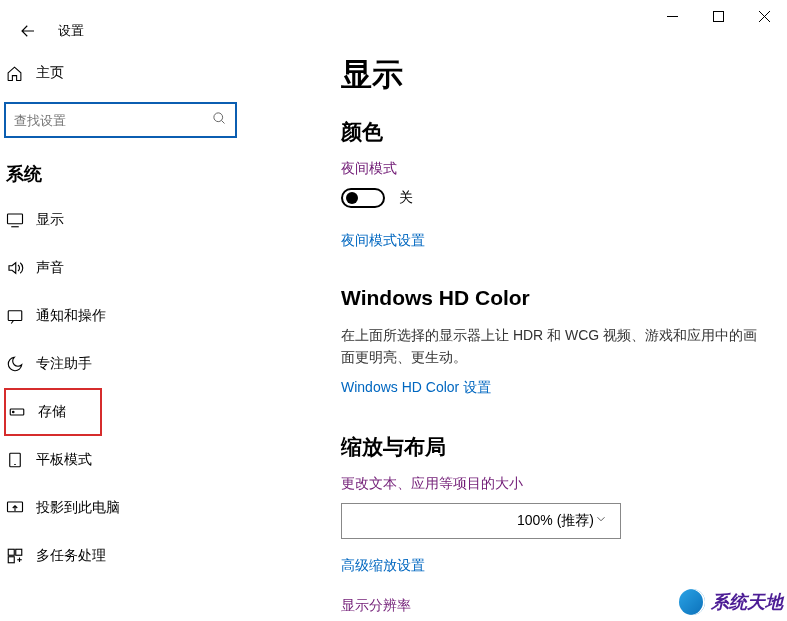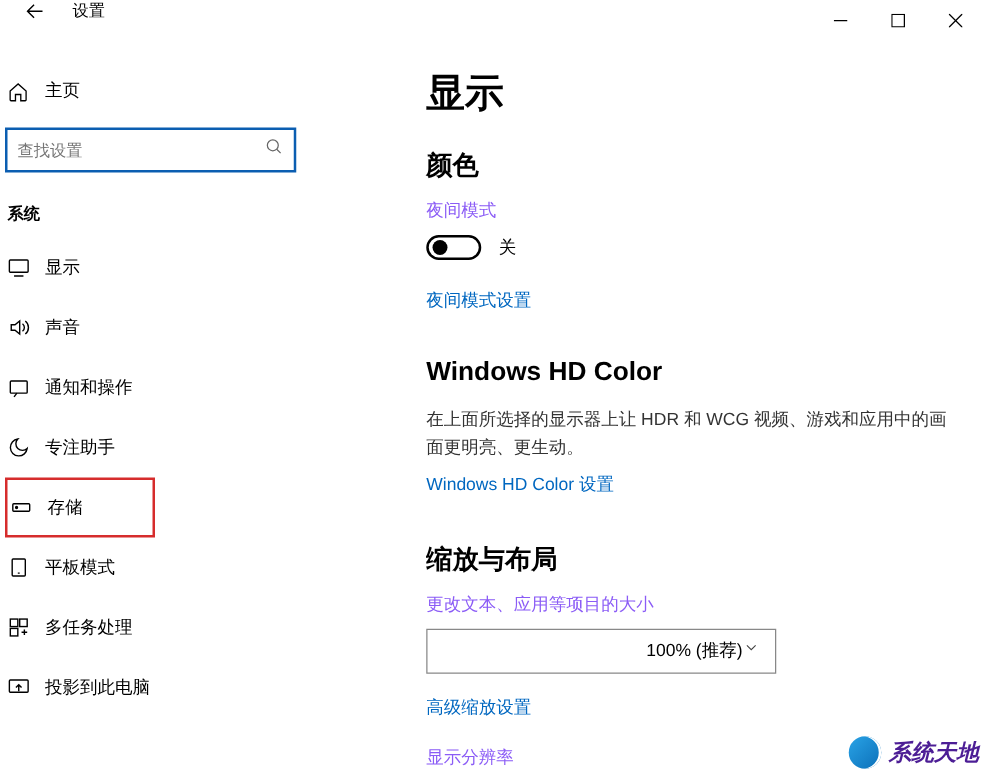--- a/index.html
+++ b/index.html
@@ -1,46 +1,46 @@
 <!DOCTYPE html>
 <html><head>
   <meta charset="utf-8">
   <style>
     * { box-sizing: border-box; margin: 0; padding: 0; font-family: "Microsoft YaHei", "Segoe UI", sans-serif; }
     body { width: 787px; height: 621px; overflow: hidden; background: #fff; color: #000; position: relative; }
 
-    .titlebar { display: flex; align-items: flex-start; height: 40px; padding: 0 8px; }
+    .titlebar { display: flex; align-items: flex-end; height: 40px; padding: 0 8px; }
     .titlebar .back { width: 24px; display: flex; align-items: center; justify-content: center; margin-left: 8px; margin-right: 18px; }
     .titlebar .title { font-size: 13px; color: #000; }
     .window-controls { position: absolute; right: 0; top: 0; display: flex; }
     .window-controls div { width: 46px; height: 32px; display: flex; align-items: center; justify-content: center; }
 
     .layout { display: flex; height: calc(100% - 40px); }
     .sidebar { width: 323px; padding: 0 14px 0 4px; }
     .main { flex: 1; padding: 0 10px 0 18px; }
 
     .home-row { display: flex; align-items: center; padding: 10px 0 10px 2px; margin-top: 14px; }
     .home-row .icon { width: 30px; display: flex; align-items: center; }
     .home-row .label { font-size: 14px; }
 
     .search-box { display: flex; align-items: center; border: 2px solid #0b5eb1; background: #fff; height: 36px; padding: 0 8px; margin-top: 10px; width: 233px; }
     .search-box input { border: none; outline: none; flex: 1; font-size: 13px; color: #666; background: transparent; }
     .search-icon { color: #555; }
 
-    .section-label { font-weight: 700; font-size: 13px; margin-top: 24px; margin-bottom: 10px; color: #000; padding-left: 2px; }
+    .section-label { font-weight: 700; font-size: 18px; margin-top: 24px; margin-bottom: 10px; color: #000; padding-left: 2px; }
 
     .nav-item { display: flex; align-items: center; height: 48px; padding-left: 2px; cursor: default; position: relative; }
     .nav-item .icon { width: 30px; display: flex; align-items: center; }
     .nav-item .label { font-size: 14px; color: #000; }
     .nav-item.active::before { content: ""; position: absolute; left: -14px; top: 6px; bottom: 6px; width: 5px; background: #0078d7; }
-    .nav-item.highlight { border: 2px solid #d62c2c; width: 120px; }
+    .nav-item.highlight { border: 2px solid #d62c2c; width: 98px; }
 
     h1.page-title { font-size: 31px; font-weight: 600; margin-top: 14px; margin-bottom: 22px; }
     h2.section { font-size: 21px; font-weight: 600; margin-top: 10px; margin-bottom: 14px; }
-    .sublabel { font-size: 14px; margin-bottom: 10px; color: #8b5cf6; }
+    .sublabel { font-size: 14px; margin-bottom: 10px; color: #701a75; }
     .desc { font-size: 14px; color: #333; line-height: 1.6; max-width: 420px; }
     .link { color: #0067c0; font-size: 14px; margin-top: 10px; display: inline-block; }
 
     .toggle-row { display: flex; align-items: center; gap: 14px; margin-bottom: 14px; }
     .toggle { width: 44px; height: 20px; border: 2px solid #000; border-radius: 20px; display: flex; align-items: center; padding: 0 3px; }
     .toggle .knob { width: 12px; height: 12px; border-radius: 50%; background: #000; }
     .toggle-state { font-size: 14px; }
 
     .select-box { width: 280px; height: 36px; border: 1.5px solid #888; display: flex; align-items: center; justify-content: flex-end; padding: 0 12px; margin-top: 8px; color:#000; }
     .select-box .sel-val { font-size: 14px; }
@@ -158,38 +158,38 @@
             <rect x="5" y="3" width="14" height="18" rx="1"></rect>
             <line x1="11" y1="18" x2="13" y2="18"></line>
           </svg>
         </span>
       <span class="label">平板模式</span>
     </div>
 
     <div class="nav-item">
       <span class="icon">
           <svg width="18" height="18" viewBox="0 0 24 24" fill="none" stroke="#000" stroke-width="1.5">
+            <rect x="2" y="4" width="20" height="13" rx="1"></rect>
+            <path d="M9 12l3-3 3 3M12 9v7"></path>
+          </svg>
+        </span>
+      <span class="label">投影到此电脑</span>
+    </div>
+
+    <div class="nav-item">
+      <span class="icon">
+          <svg width="18" height="18" viewBox="0 0 24 24" fill="none" stroke="#000" stroke-width="1.5">
             <rect x="3" y="3" width="8" height="8"></rect>
             <rect x="13" y="3" width="8" height="8"></rect>
             <rect x="3" y="13" width="8" height="8"></rect>
             <line x1="15" y1="17" x2="21" y2="17"></line>
             <line x1="18" y1="14" x2="18" y2="20"></line>
           </svg>
         </span>
       <span class="label">多任务处理</span>
-    </div>
-
-    <div class="nav-item">
-      <span class="icon">
-          <svg width="18" height="18" viewBox="0 0 24 24" fill="none" stroke="#000" stroke-width="1.5">
-            <rect x="2" y="4" width="20" height="13" rx="1"></rect>
-            <path d="M9 12l3-3 3 3M12 9v7"></path>
-          </svg>
-        </span>
-      <span class="label">投影到此电脑</span>
     </div>
   </div>
 
   <div class="main">
     <h1 class="page-title">显示</h1>
 
     <h2 class="section">颜色</h2>
     <div class="sublabel">夜间模式</div>
     <div class="toggle-row">
       <div class="toggle">

